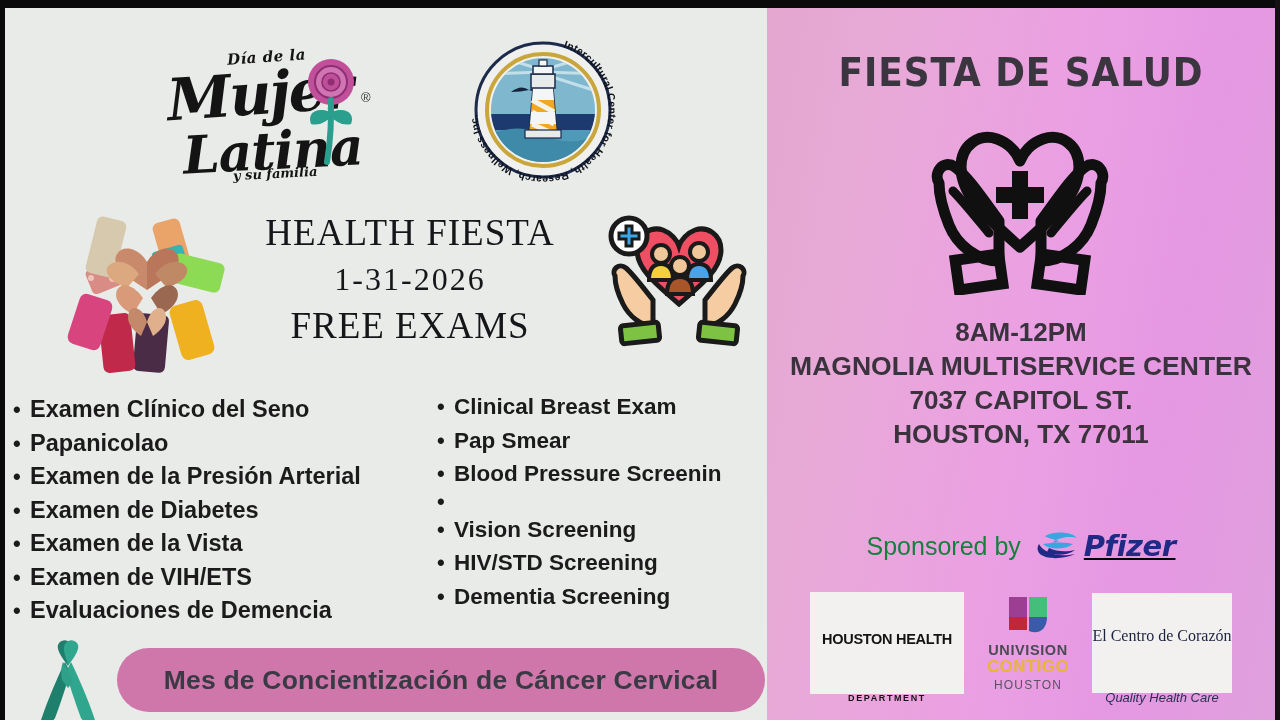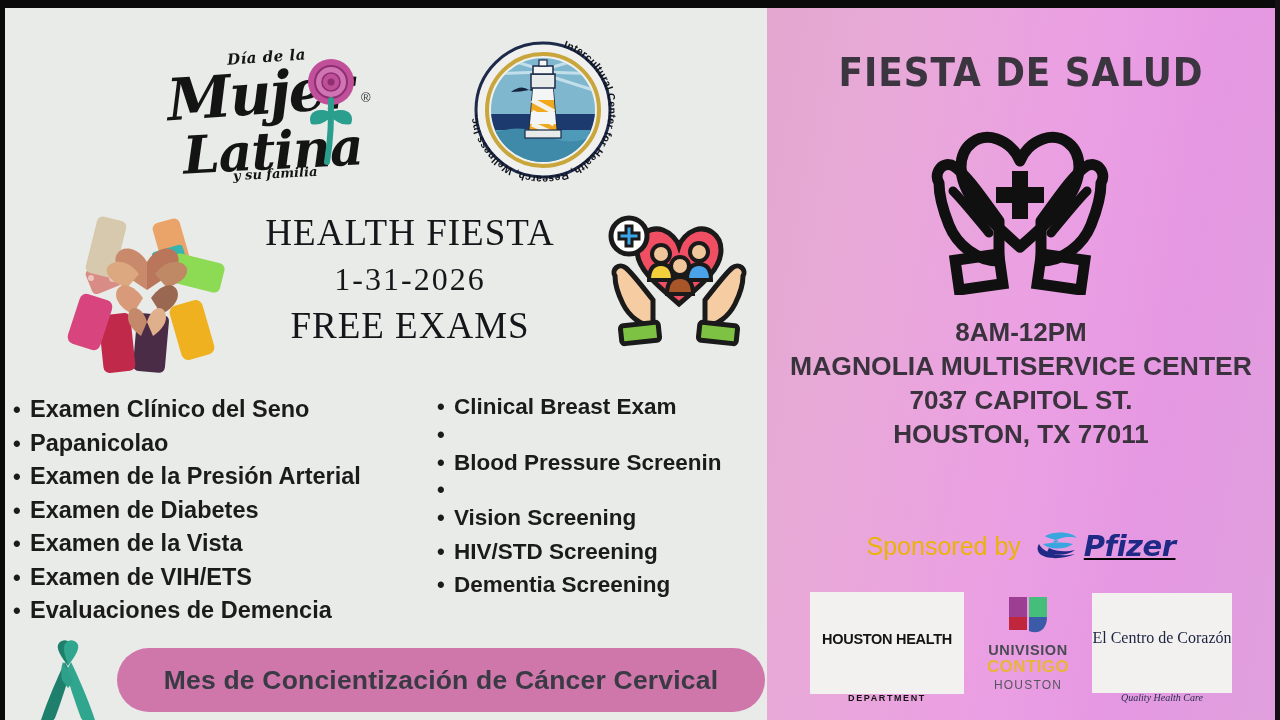--- a/index.html
+++ b/index.html
@@ -62,39 +62,39 @@
     font-weight:700;}
   .addr div{line-height:34px;white-space:nowrap;}
   .addr-l1{font-size:26px;}
   .addr-l2{font-size:26px;}
   .addr-l3{font-size:26.5px;}
   .addr-l4{font-size:26px;}
   .addr-l5{font-size:26px;}
 
   .sponsor-row{position:absolute;left:767px;top:522px;width:508px;height:48px;
     display:flex;align-items:center;justify-content:center;gap:14px;}
-  .sponsor-by{color:#eab308;font-size:25px;font-weight:400;}
+  .sponsor-by{color:#15803d;font-size:25px;font-weight:400;}
   .pfizer{display:flex;align-items:center;gap:3px;text-decoration:underline;}
   .pfizer-word{color:#1e2a86;font-size:29px;font-weight:700;font-style:italic;
     font-family:"DejaVu Sans",sans-serif;letter-spacing:-.5px;}
 
   .logos-row{position:absolute;left:767px;top:588px;width:508px;height:110px;
     display:flex;align-items:center;justify-content:center;gap:16px;}
   .logo-card{background:#f2f1ef;display:flex;flex-direction:column;align-items:center;
     justify-content:center;gap:44px;}
   .hhd-card{width:154px;height:94px;padding:4px 0;}
   .hhd-name{font-size:14.5px;font-weight:700;color:#141414;letter-spacing:-.3px;margin-top:3px;}
   .hhd-sub{font-size:9px;font-weight:700;color:#141414;letter-spacing:1.6px;margin-top:2px;}
   .univ{width:96px;display:flex;flex-direction:column;align-items:center;}
   .univ-n{font-size:14.5px;font-weight:700;color:#4a4a52;letter-spacing:.6px;margin-top:3px;}
   .univ-c{font-size:17px;font-weight:700;color:#e8b43a;letter-spacing:.4px;margin-top:-1px;}
   .univ-h{font-size:12px;font-weight:400;color:#55555d;letter-spacing:1.2px;margin-top:1px;}
   .ecc-card{width:140px;height:94px;padding:3px 0;}
   .ecc-n{font-family:"Liberation Serif",serif;font-size:16px;color:#1c2340;margin-top:2px;}
-  .ecc-s{font-family:Liberation Serif, serif;font-style:italic;font-size:10px;color:#2a3050;margin-top:1px;}
+  .ecc-s{font-family:Liberation Sans, sans-serif;font-style:italic;font-size:13px;color:#2a3050;margin-top:1px;}
 </style>
 </head>
 <body>
 
 <div id="poster">
 
   <div class="bar-top"></div>
   <div class="bar-left"></div>
   <div class="bar-right"></div>
 
@@ -246,20 +246,21 @@
         </div>
     </div>
 
     <div class="svc-col svc-en">
       <div class="svc-item">
           <span class="svc-bullet">•</span>
           <span>Clinical Breast Exam</span>
         </div>
       <div class="svc-item">
           <span class="svc-bullet">•</span>
+          <span>Pap Smear</span>
         </div>
       <div class="svc-item">
           <span class="svc-bullet">•</span>
           <span>Blood Pressure Screenin</span>
         </div>
       <div class="svc-item">
           <span class="svc-bullet">•</span>
         </div>
       <div class="svc-item">
           <span class="svc-bullet">•</span>

